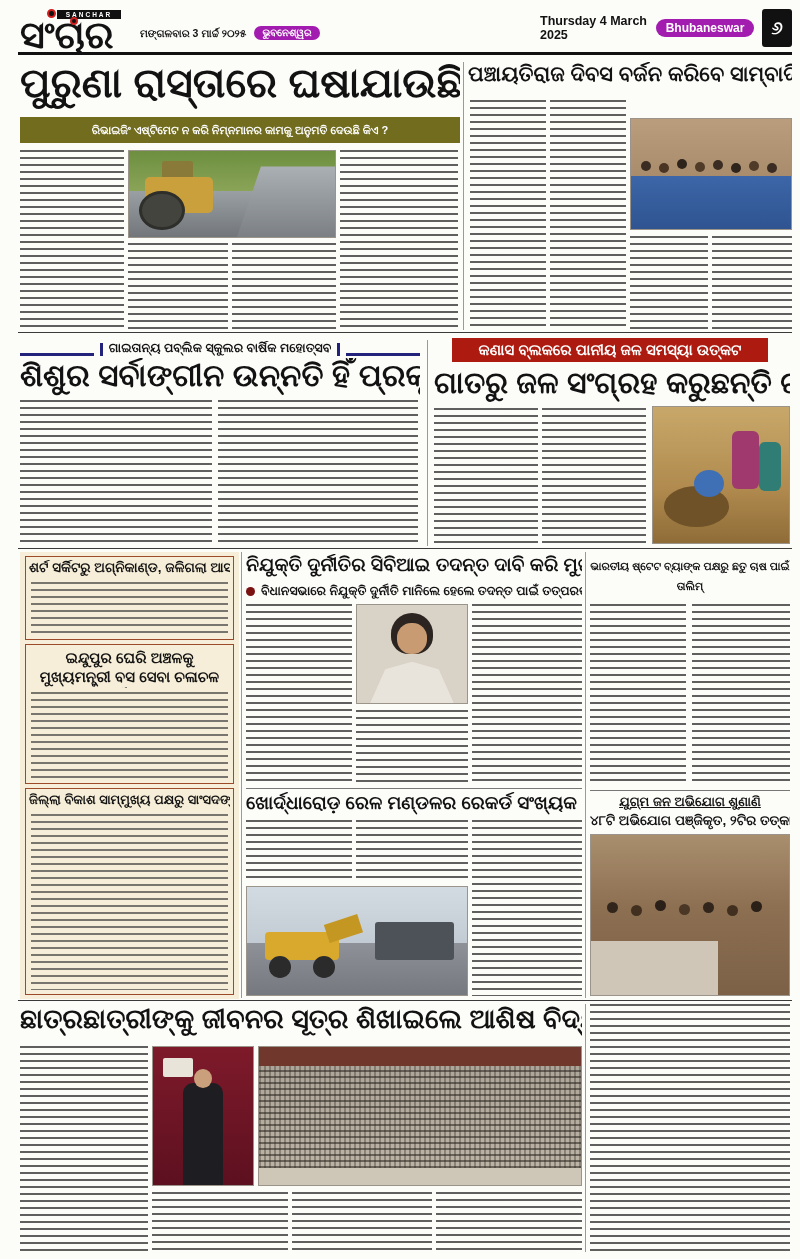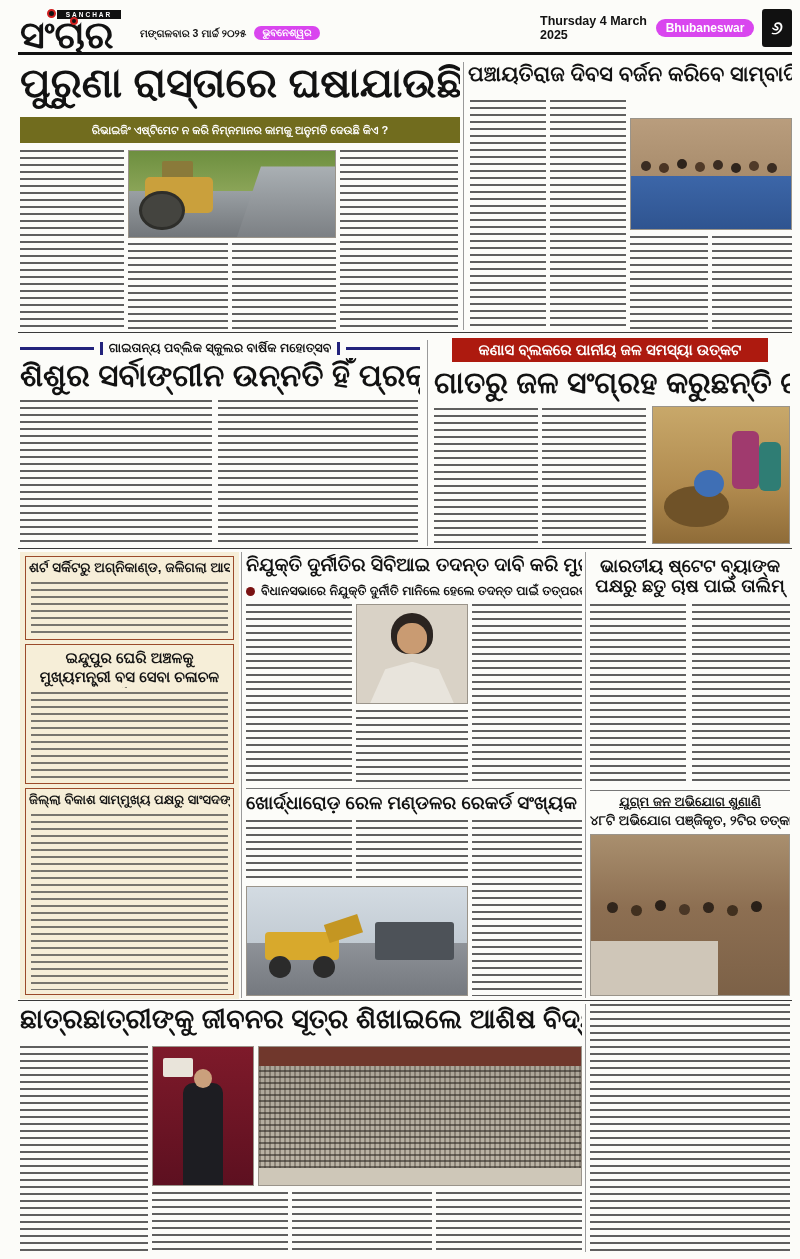--- a/index.html
+++ b/index.html
@@ -19,22 +19,22 @@
   .ft{
     position:absolute;
     background-image:repeating-linear-gradient(to bottom,var(--textline) 0,var(--textline) 2px,transparent 2px,transparent 7px);
     opacity:.82;
   }
   .ft.lite{opacity:.68}
   .vr{position:absolute;width:1px;background:#9a9a9a}
   .hr{position:absolute;height:1px;background:#3a3a3a}
   .photo{position:absolute;overflow:hidden;border:1px solid #9a948a;background:#c9c2b4}
   .pshape{position:absolute}
-  .pill{background:#d946ef;color:#fff;border-radius:10px;padding:2px 10px;font-weight:700;white-space:nowrap}
-  .kick{position:absolute;display:flex;align-items:center;gap:6px}
+  .pill{background:#a21caf;color:#fff;border-radius:10px;padding:2px 10px;font-weight:700;white-space:nowrap}
+  .kick{position:absolute;display:flex;align-items:flex-end;gap:6px}
   .kline{height:3px;background:var(--navy);flex:1}
   .ktick{width:3px;height:13px;background:var(--navy)}
   .kicktext{font-weight:700;font-size:12.5px;white-space:nowrap;overflow:hidden}
   .redbar{position:absolute;background:var(--red);color:#fff;font-weight:700;display:flex;align-items:center;justify-content:center;overflow:hidden;white-space:nowrap}
   .olivebar{position:absolute;background:var(--olive);color:#fff;font-weight:700;display:flex;align-items:center;justify-content:center;overflow:hidden;white-space:nowrap}
   .dot{width:9px;height:9px;border-radius:50%;background:var(--maroon);display:inline-block;margin-right:6px;flex:0 0 auto}
   .card{position:absolute;border:1px solid var(--brown)}
   .mast-banner{position:absolute;background:#111;color:#fff;font-size:6.5px;letter-spacing:2px;font-weight:700;display:flex;align-items:center;justify-content:center}
   .ring{position:absolute;border:2.5px solid #cf1f1f;border-radius:50%;background:#111}
 </style>
@@ -156,21 +156,21 @@
   <div class="pshape" style="left:0;top:0;width:100%;height:100%;background:linear-gradient(180deg,#d3dbe2 0,#c2cbd3 52%,#8e9298 52%,#75797f 100%)"></div>
   <div class="pshape" style="left:8%;top:42%;width:34%;height:26%;background:#d8a92c;border-radius:4px"></div>
   <div class="pshape" style="left:36%;top:30%;width:16%;height:18%;background:#c49622;transform:rotate(-18deg)"></div>
   <div class="pshape" style="left:10%;top:64%;width:10%;height:20%;background:#2b2b2b;border-radius:50%"></div>
   <div class="pshape" style="left:30%;top:64%;width:10%;height:20%;background:#2b2b2b;border-radius:50%"></div>
   <div class="pshape" style="left:58%;top:32%;width:36%;height:36%;background:#4d5258;border-radius:3px"></div>
 </div>
 
 <div class="vr" style="left:585px;top:552px;height:446px"></div>
 
-<div class="hl wrap center" style="left:590px;top:556px;width:200px;height:42px;font-size:18px;line-height:20px">ଭାରତୀୟ ଷ୍ଟେଟ ବ୍ୟାଙ୍କ ପକ୍ଷରୁ ଛତୁ ଚାଷ ପାଇଁ ତାଲିମ୍</div>
+<div class="hl wrap center" style="left:590px;top:556px;width:200px;height:42px;font-size:11px;line-height:20px">ଭାରତୀୟ ଷ୍ଟେଟ ବ୍ୟାଙ୍କ ପକ୍ଷରୁ ଛତୁ ଚାଷ ପାଇଁ ତାଲିମ୍</div>
 <div class="ft" style="left:590px;top:604px;width:96px;height:182px"></div>
 <div class="ft" style="left:692px;top:604px;width:98px;height:182px"></div>
 
 <div class="hr" style="left:590px;top:790px;width:200px;background:#777"></div>
 <div class="hl center" style="left:590px;top:794px;width:200px;height:17px;font-size:13px;text-decoration:underline">ଯୁଗ୍ମ ଜନ ଅଭିଯୋଗ ଶୁଣାଣି</div>
 <div class="hl center" style="left:590px;top:813px;width:200px;height:18px;font-size:13.5px">୪୮ଟି ଅଭିଯୋଗ ପଞ୍ଜିକୃତ, ୨ଟିର ତତ୍କାଳ ଫଏସଲା</div>
 <div class="photo" style="left:590px;top:834px;width:200px;height:162px">
   <div class="pshape" style="left:0;top:0;width:100%;height:100%;background:linear-gradient(180deg,#a98f6e 0,#8d6f52 45%,#7c6147 100%)"></div>
   <div class="pshape" style="left:0;top:66%;width:64%;height:34%;background:#cfc6b8"></div>
   <div class="pshape" style="left:8%;top:42%;width:11px;height:11px;border-radius:50%;background:#32261c;box-shadow:24px 3px 0 #41301f,48px -2px 0 #2a2018,72px 2px 0 #4a3726,96px 0 0 #32261c,120px 3px 0 #41301f,144px -1px 0 #2a2018"></div>

